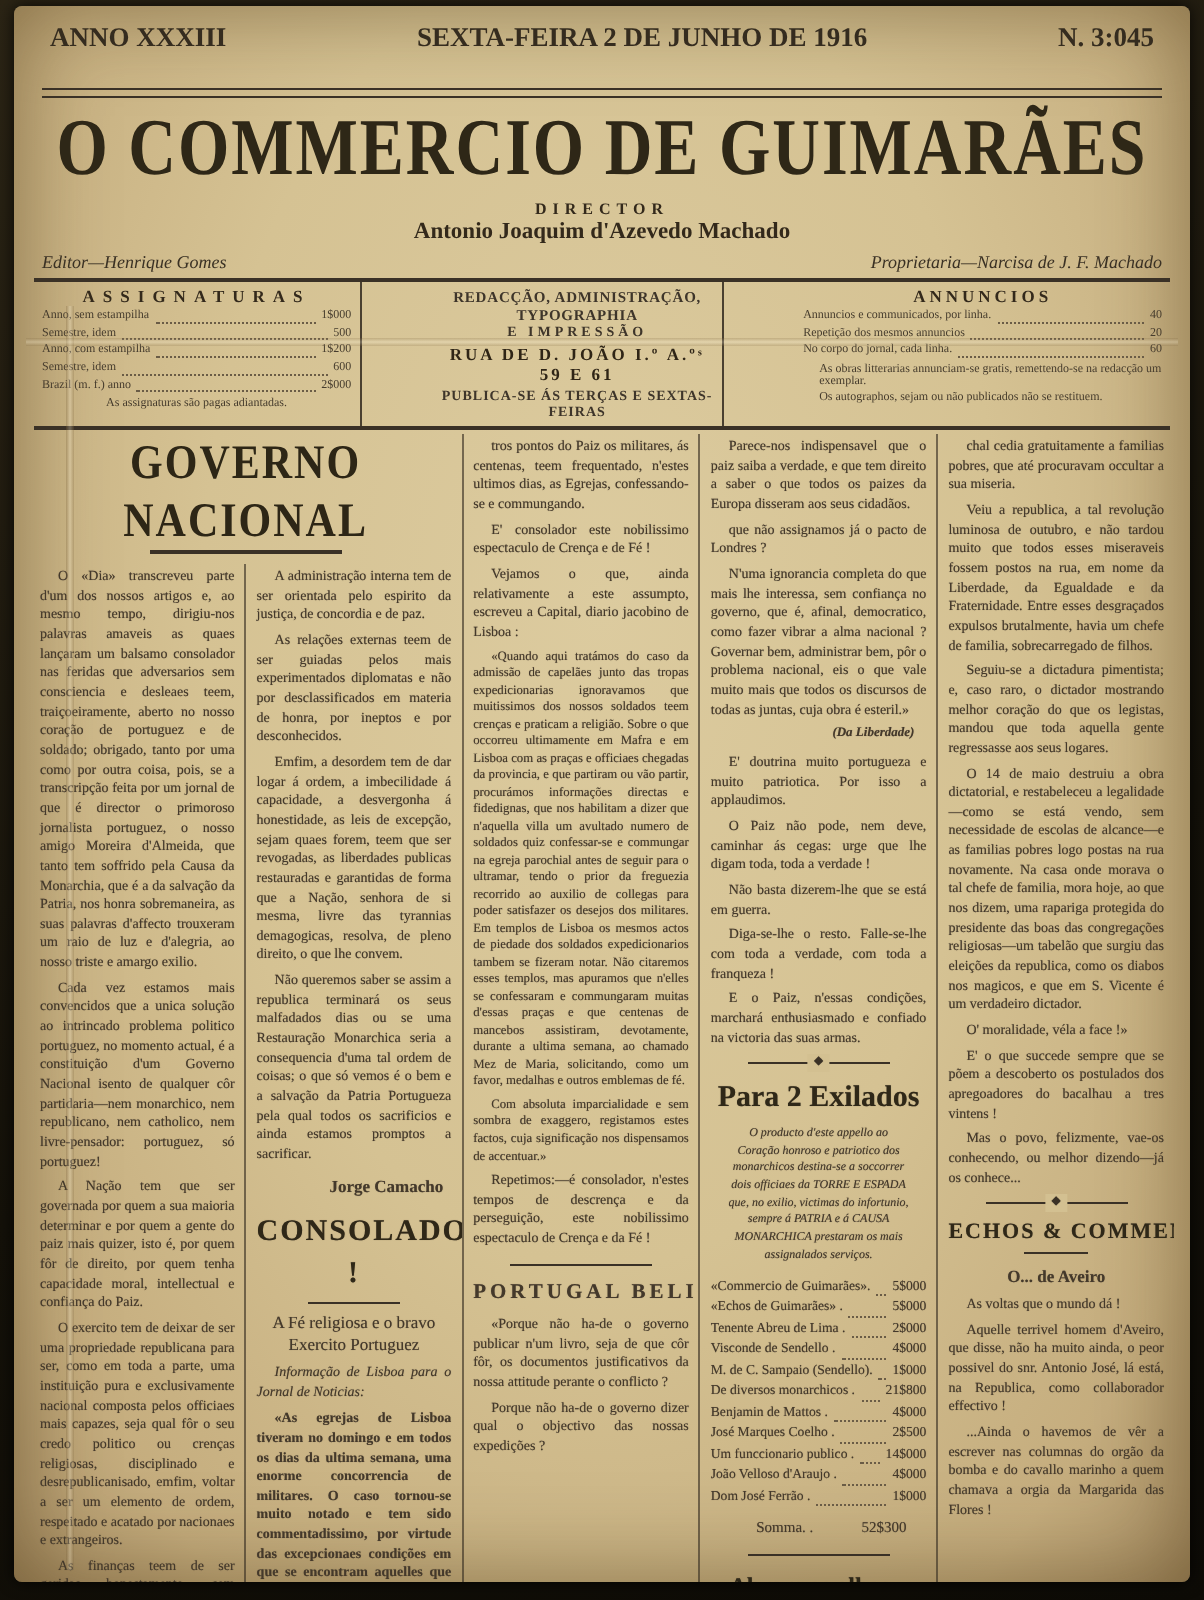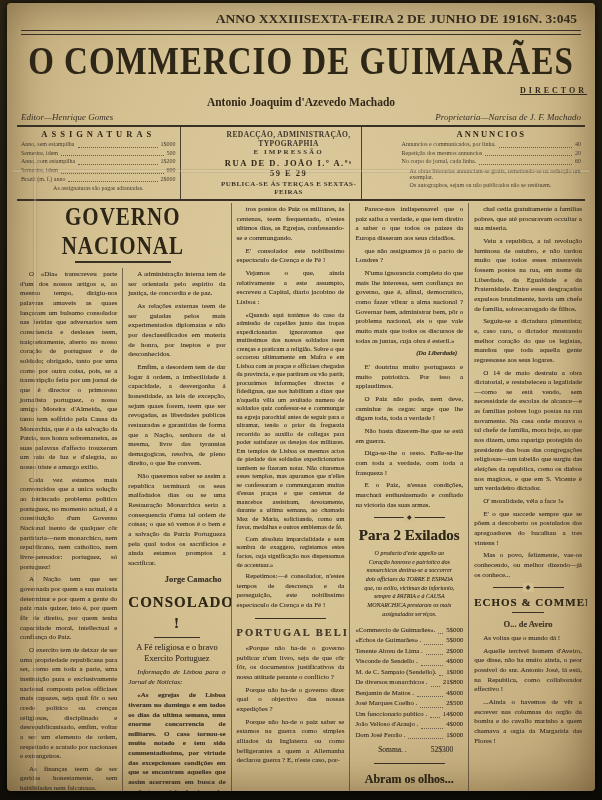--- a/index.html
+++ b/index.html
@@ -8,26 +8,26 @@
   .paper{position:absolute;left:7px;top:3px;width:588px;height:788px;box-sizing:border-box;
          background:radial-gradient(ellipse at 50% 38%,#dccb9f 0%,#d5c293 48%,#c5ad7e 84%,#ab9268 100%);
          box-shadow:inset 0 0 46px rgba(70,48,12,.5), 0 0 8px rgba(0,0,0,.8);
          border-radius:4px;color:#3e352a;padding:2px 8px;overflow:hidden;}
   .crease-v{position:absolute;left:26px;top:150px;bottom:6px;width:4px;pointer-events:none;
          background:linear-gradient(90deg,rgba(110,85,45,.30),rgba(255,246,220,.28),rgba(110,85,45,.25));}
   .crease-h{position:absolute;left:6px;right:6px;top:166px;height:4px;pointer-events:none;
          background:linear-gradient(180deg,rgba(110,85,45,.22),rgba(255,248,226,.26),rgba(110,85,45,.20));}
 
   
-  .topbar{display:flex;justify-content:flex-end;align-items:baseline;
-          font-weight:bold;font-size:13.5px;color:#352c1f;padding:6px 10px 2px;}
+  .topbar{display:flex;justify-content:space-between;align-items:baseline;
+          font-weight:bold;font-size:13.5px;color:#352c1f;padding:6px 10px 16px;}
   .rule-double{height:3px;border-top:1.5px solid #3a3126;border-bottom:1px solid #3a3126;margin:1px 6px;}
   .title{font-size:33px;font-weight:bold;text-align:center;letter-spacing:1px;color:#2e2717;
          margin:8px 0 4px;transform:scaleY(1.22);white-space:nowrap;}
-  .director-label{font-size:8px;font-weight:bold;letter-spacing:3px;text-align:right;margin-top:6px;color:#33291b;text-decoration:underline;}
+  .director-label{font-size:8px;font-weight:bold;letter-spacing:3px;text-align:center;margin-top:6px;color:#33291b;}
   .director-name{font-size:11.5px;font-weight:bold;text-align:center;margin-top:1px;color:#33291b;}
   .edline{display:flex;justify-content:space-between;font-style:italic;font-size:9px;padding:4px 6px 2px;color:#3a3124;}
 
   
   .inforow{display:flex;border-top:2px solid #3a3126;border-bottom:2px solid #3a3126;margin:1px 2px;gap:36px;}
   .info-block{padding:2px 4px;box-sizing:border-box;}
   .subs{flex:1.12;border-right:1px solid #4a4030;}
   .office{flex:1;border-right:1px solid #4a4030;display:flex;flex-direction:column;
           text-align:center;padding:3px 3px;}
   .ads{flex:1.3;}
@@ -127,21 +127,21 @@
           <span>2$000</span>
         </div>
         <div class="info-note">As assignaturas são pagas adiantadas.</div>
       </div>
 
       <div class="info-block office">
         <div>
           <div class="office-l1">REDACÇÃO, ADMINISTRAÇÃO, TYPOGRAPHIA</div>
           <div class="office-l2">E IMPRESSÃO</div>
         </div>
-        <div class="office-l3">RUA DE D. JOÃO I.º A.ºˢ 59 E 29</div>
+        <div class="office-l3">RUA DE D. JOÃO I.º A.ºˢ 59 E 61</div>
         <div class="office-l4">PUBLICA-SE ÁS TERÇAS E SEXTAS-FEIRAS</div>
       </div>
 
       <div class="info-block ads">
         <div class="info-title">ANNUNCIOS</div>
         <div class="info-row">
           <span>Annuncios e communicados, por linha.</span>
           <span class="dots"></span>
           <span>40</span>
         </div>
@@ -193,21 +193,20 @@
         <p class="p">tros pontos do Paiz os militares, ás centenas, teem frequentado, n'estes ultimos dias, as Egrejas, confessando-se e commungando.</p>
         <p class="p">E' consolador este nobilissimo espectaculo de Crença e de Fé !</p>
         <p class="p">Vejamos o que, ainda relativamente a este assumpto, escreveu a Capital, diario jacobino de Lisboa :</p>
         <p class="p smallq">«Quando aqui tratámos do caso da admissão de capelães junto das tropas expedicionarias ignoravamos que muitissimos dos nossos soldados teem crenças e praticam a religião. Sobre o que occorreu ultimamente em Mafra e em Lisboa com as praças e officiaes chegadas da provincia, e que partiram ou vão partir, procurámos informações directas e fidedignas, que nos habilitam a dizer que n'aquella villa um avultado numero de soldados quiz confessar-se e commungar na egreja parochial antes de seguir para o ultramar, tendo o prior da freguezia recorrido ao auxilio de collegas para poder satisfazer os desejos dos militares. Em templos de Lisboa os mesmos actos de piedade dos soldados expedicionarios tambem se fizeram notar. Não citaremos esses templos, mas apuramos que n'elles se confessaram e commungaram muitas d'essas praças e que centenas de mancebos assistiram, devotamente, durante a ultima semana, ao chamado Mez de Maria, solicitando, como um favor, medalhas e outros emblemas de fé.</p>
         <p class="p smallq">Com absoluta imparcialidade e sem sombra de exaggero, registamos estes factos, cuja significação nos dispensamos de accentuar.»</p>
         <p class="p">Repetimos:—é consolador, n'estes tempos de descrença e da perseguição, este nobilissimo espectaculo de Crença e da Fé !</p>
         <div class="divider"></div>
         <h4 class="beligerante">PORTUGAL BELIGERANTE</h4>
         <p class="p">«Porque não ha-de o governo publicar n'um livro, seja de que côr fôr, os documentos justificativos da nossa attitude perante o conflicto ?</p>
         <p class="p">Porque não ha-de o governo dizer qual o objectivo das nossas expedições ?</p>
-        <p class="p">Porque não ha-de o paiz saber se estamos na guerra como simples alliados da Inglaterra ou como belligerantes a quem a Allemanha declarou guerra ? E, n'este caso, por-</p>
       </div>
 
       <div class="col vr">
         <p class="p">Parece-nos indispensavel que o paiz saiba a verdade, e que tem direito a saber o que todos os paizes da Europa disseram aos seus cidadãos.</p>
         <p class="p">que não assignamos já o pacto de Londres ?</p>
         <p class="p">N'uma ignorancia completa do que mais lhe interessa, sem confiança no governo, que é, afinal, democratico, como fazer vibrar a alma nacional ? Governar bem, administrar bem, pôr o problema nacional, eis o que vale muito mais que todos os discursos de todas as juntas, cuja obra é esteril.»</p>
         <div class="attr">(Da Liberdade)</div>
         <p class="p">E' doutrina muito portugueza e muito patriotica. Por isso a applaudimos.</p>
         <p class="p">O Paiz não pode, nem deve, caminhar ás cegas: urge que lhe digam toda, toda a verdade !</p>
         <p class="p">Não basta dizerem-lhe que se está em guerra.</p>

